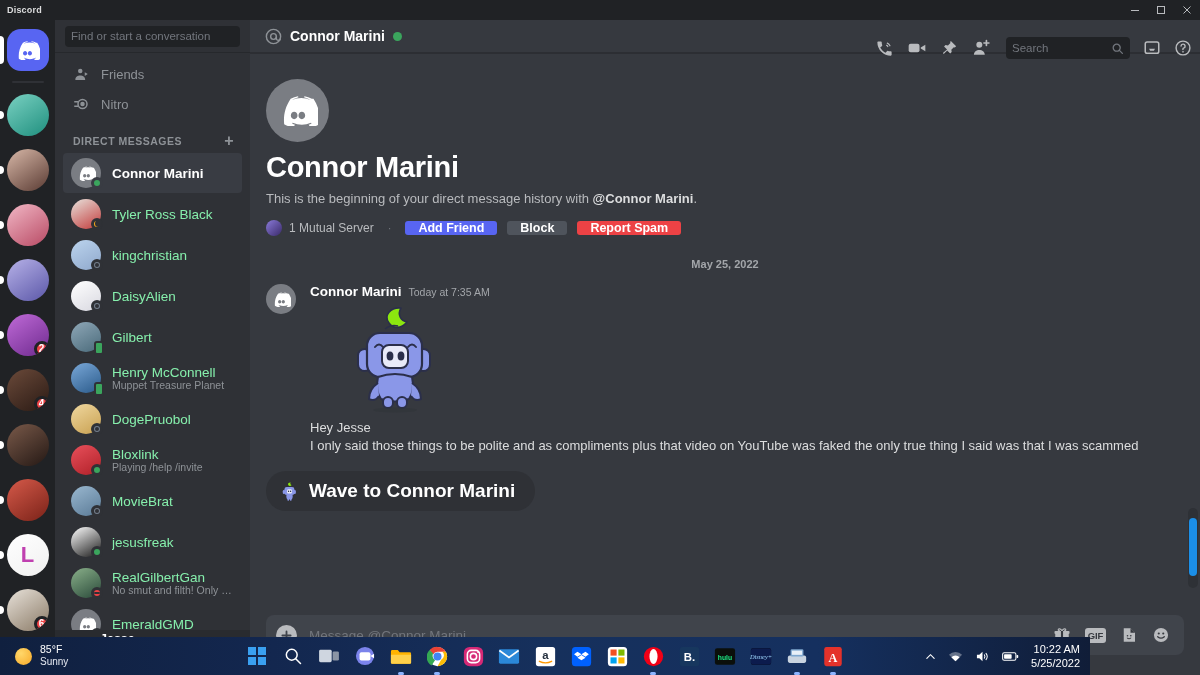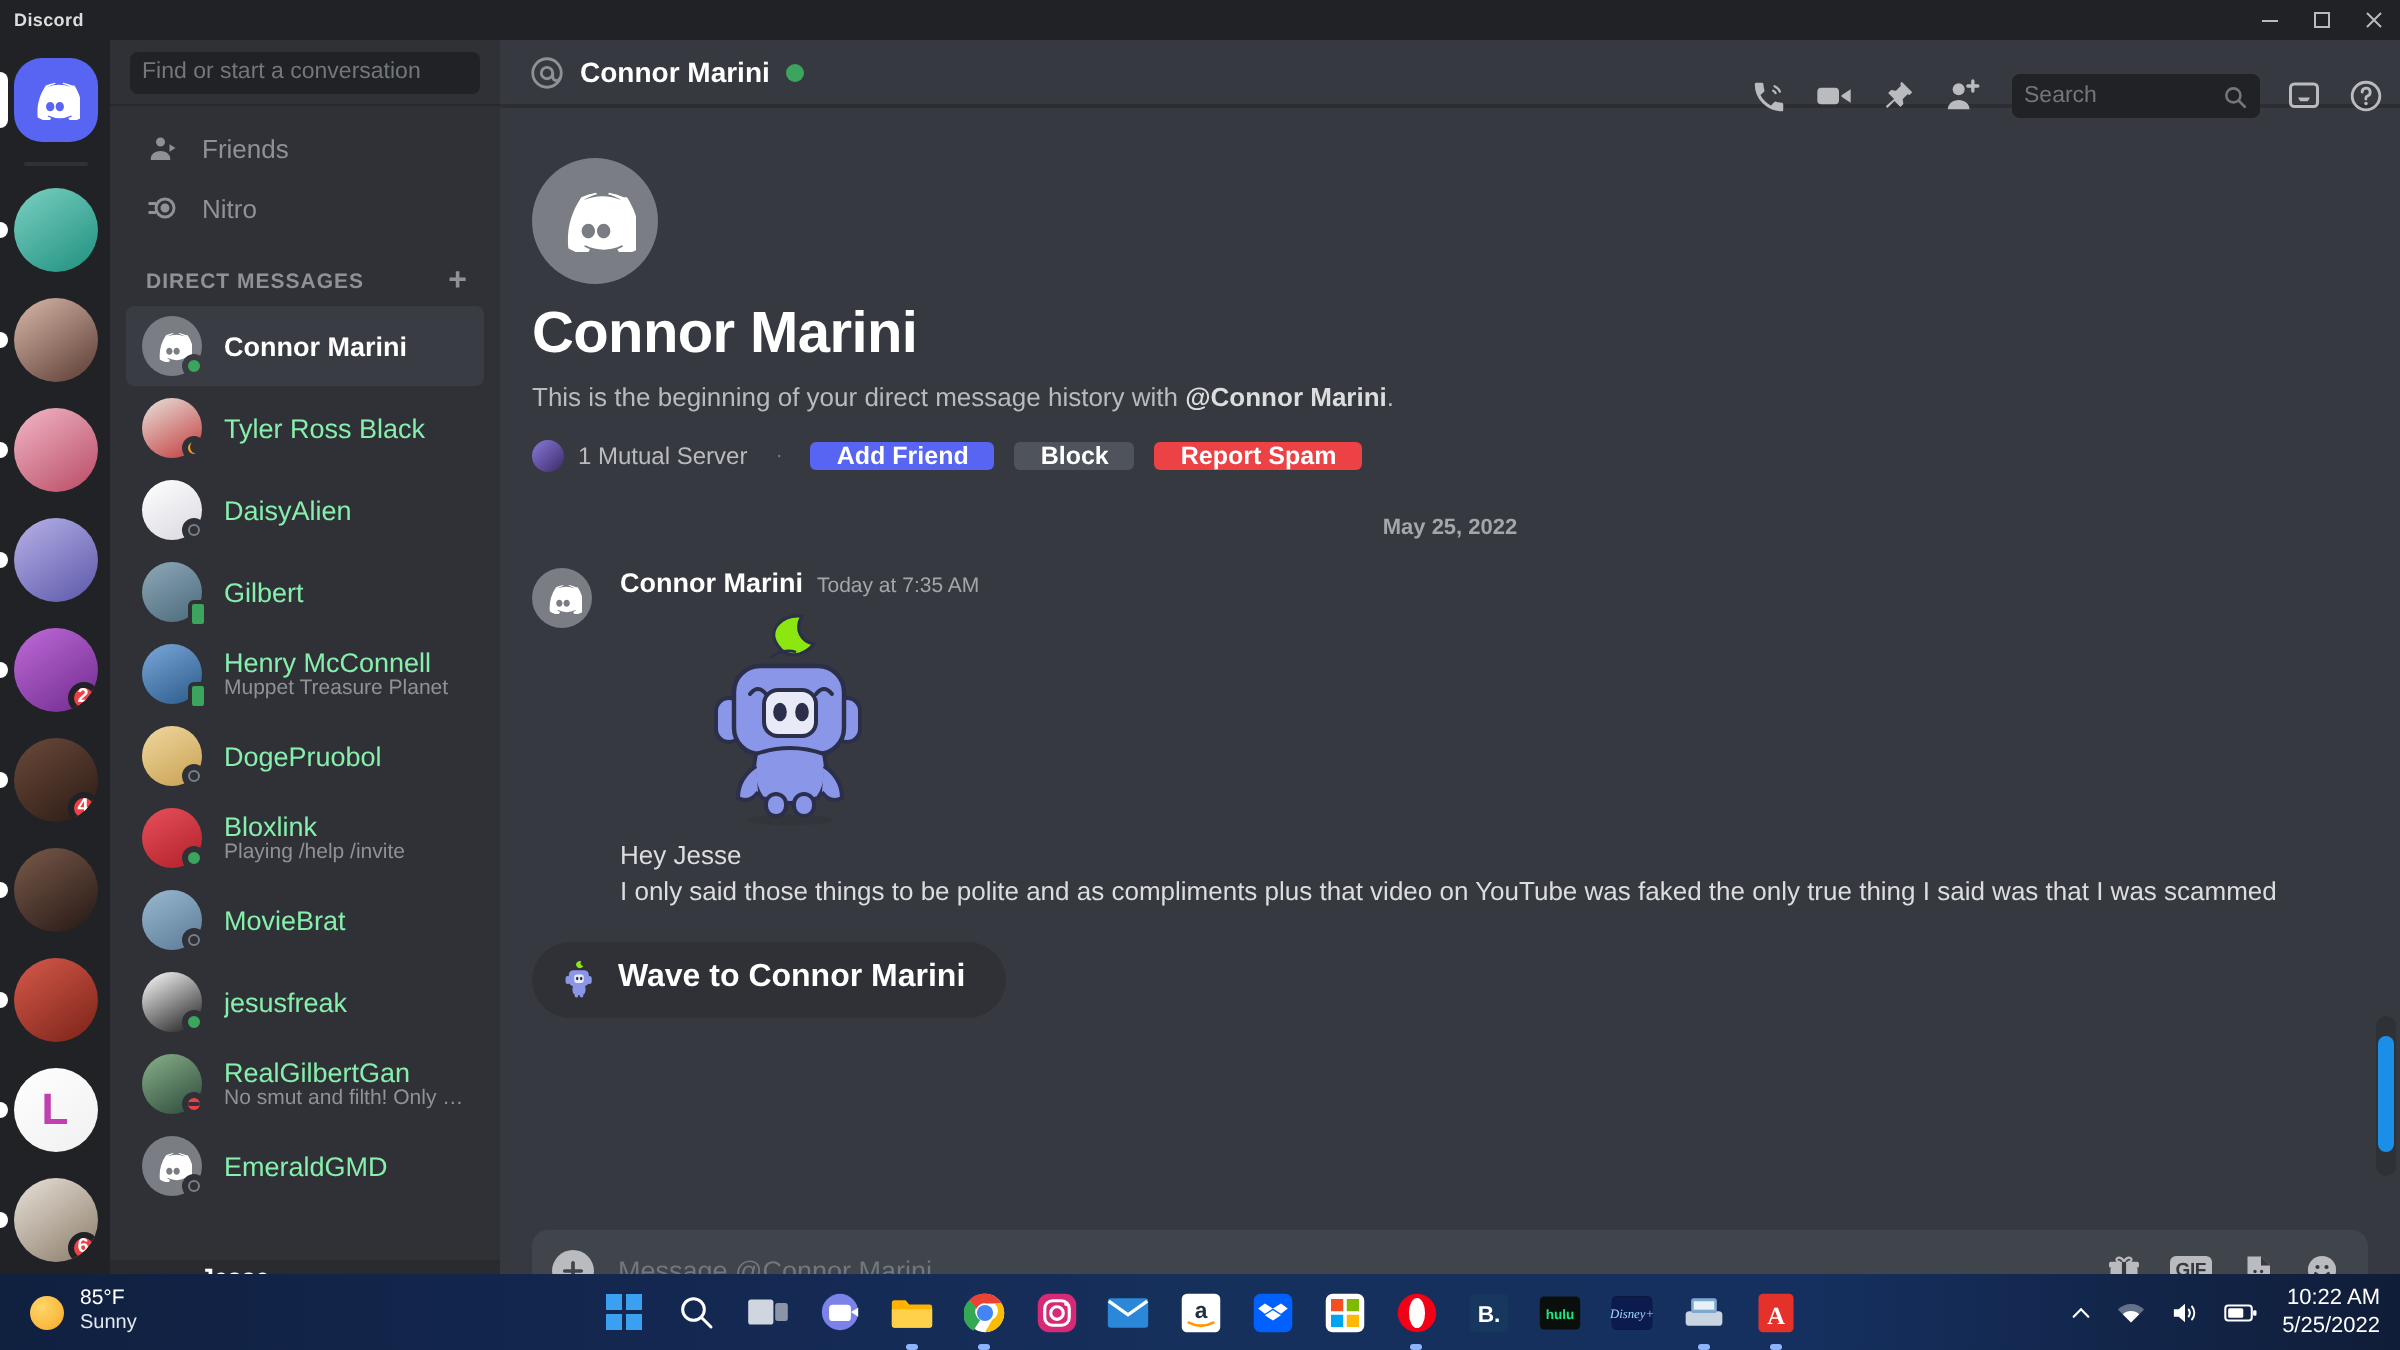--- a/index.html
+++ b/index.html
@@ -175,23 +175,23 @@
   .msg-avatar { width: 30px; height: 30px; border-radius: 50%; background: #7a7d83; display:flex; align-items:center; justify-content:center; flex: 0 0 30px; margin-right: 14px; }
   .msg-body { flex: 1; min-width: 0; }
   .msg-head { display: flex; align-items: baseline; gap: 7px; }
   .msg-author { color: #fff; font-size: 13.5px; font-weight: bold; }
   .msg-time { color: #a3a6aa; font-size: 10.5px; }
   .sticker { margin: 6px 0 4px 35px; width: 100px; height: 110px; }
   .msg-line { color: #dcddde; font-size: 13px; line-height: 1.38; }
   .msg-line.first { margin-top: 3px; }
 
   .wave-btn {
-    display: inline-flex; align-items: flex-start; gap: 10px;
+    display: inline-flex; align-items: flex-end; gap: 10px;
     background: #2f3136; border-radius: 21px; padding: 9px 20px 9px 14px;
-    margin: 16px 0 0 16px; color: #fff; font-size: 16px; font-weight: bold;
+    margin: 16px 0 0 16px; color: #fff; font-size: 19px; font-weight: bold;
   }
 
   .composer-wrap { position: absolute; left: 0; bottom: 0; width: 950px; padding: 0 16px 20px 16px; }
   .composer {
     background: #40444b; border-radius: 8px; height: 40px;
     display: flex; align-items: center; padding: 0 14px 0 10px; gap: 12px;
   }
   .plus-btn {
     width: 21px; height: 21px; border-radius: 50%; background: #b9bbbe;
     display: flex; align-items: center; justify-content: center; color: #40444b;
@@ -200,21 +200,21 @@
   .composer-input { flex: 1; color: #72767d; font-size: 13.5px; }
   .composer-icons { display: flex; align-items: center; gap: 14px; color: #b9bbbe; }
   .gif-chip {
     background: #b9bbbe; color: #36393f; border-radius: 3px; font-size: 9.5px;
     font-weight: bold; padding: 2px 3px; letter-spacing: -.2px;
   }
   .scroll-track { position: absolute; right: 2px; top: 455px; width: 10px; height: 80px; background: #2e3136; border-radius: 5px; }
 
   
   .taskbar {
-    position: absolute; left: 0; bottom: 0; width: 1200px; height: 38px;
+    position: absolute; left: 0; bottom: 0; width: 1090px; height: 38px;
     background: linear-gradient(90deg, #10203f 0%, #13274f 25%, #16305c 50%, #15305f 75%, #101d38 100%);
     display: flex; align-items: center;
   }
   .weather { display: flex; align-items: center; gap: 8px; padding-left: 15px; }
   .sun { width: 17px; height: 17px; border-radius: 50%; background: radial-gradient(circle at 35% 32%, #ffd76a, #f7a928); }
   .weather-text { color: #fff; font-size: 10.5px; line-height: 1.25; }
   .weather-text .cond { color: #e4e8f0; font-size: 10px; }
   .tb-center { position: absolute; left: 50%; transform: translateX(-50%); display: flex; align-items: center; gap: 12px; }
   .tb-app { width: 24px; height: 24px; position: relative; display: flex; align-items: center; justify-content: center; border-radius: 4px; }
   .tb-app .run-dot { position: absolute; bottom: -7px; left: 50%; transform: translateX(-50%); width: 6px; height: 3px; border-radius: 2px; background: #8cb4ff; }
@@ -359,20 +359,29 @@
             <div class="dm-name">Connor Marini</div>
           </div>
         </div>
         <div class="dm-item">
           <div class="dm-avatar">
             <div class="av-img" style="background: linear-gradient(150deg, rgb(232, 226, 220), rgb(194, 59, 59));"></div>
             <span class="status-dot idle"></span>
           </div>
           <div class="dm-text">
             <div class="dm-name">Tyler Ross Black</div>
+          </div>
+        </div>
+        <div class="dm-item">
+          <div class="dm-avatar">
+            <div class="av-img" style="background: linear-gradient(150deg, rgb(188, 212, 238), rgb(143, 168, 204));"></div>
+            <span class="status-dot offline"></span>
+          </div>
+          <div class="dm-text">
+            <div class="dm-name">kingchristian</div>
           </div>
         </div>
         <div class="dm-item">
           <div class="dm-avatar">
             <div class="av-img" style="background: linear-gradient(150deg, rgb(255, 255, 255), rgb(216, 216, 224));"></div>
             <span class="status-dot offline"></span>
           </div>
           <div class="dm-text">
             <div class="dm-name">DaisyAlien</div>
           </div>

